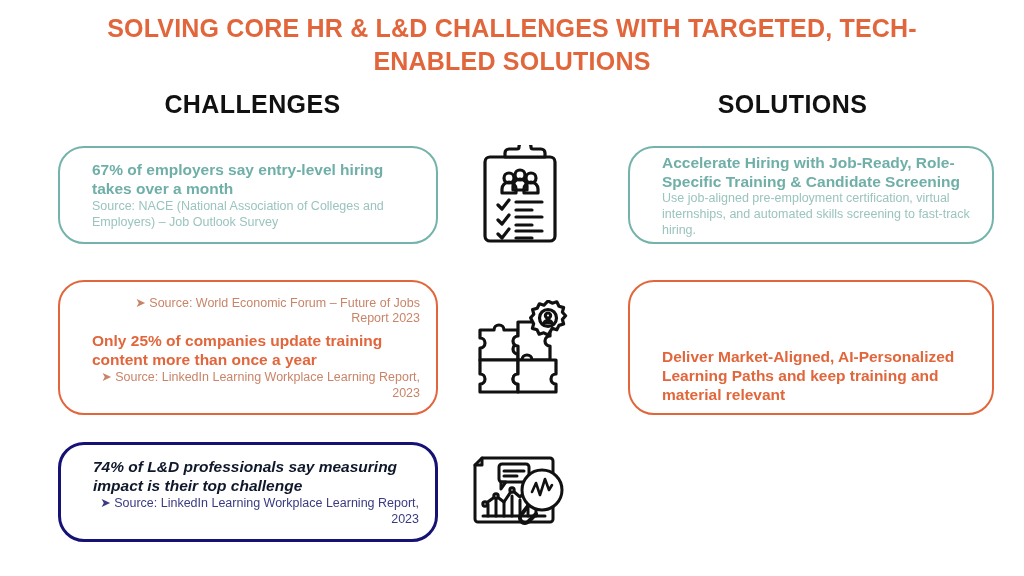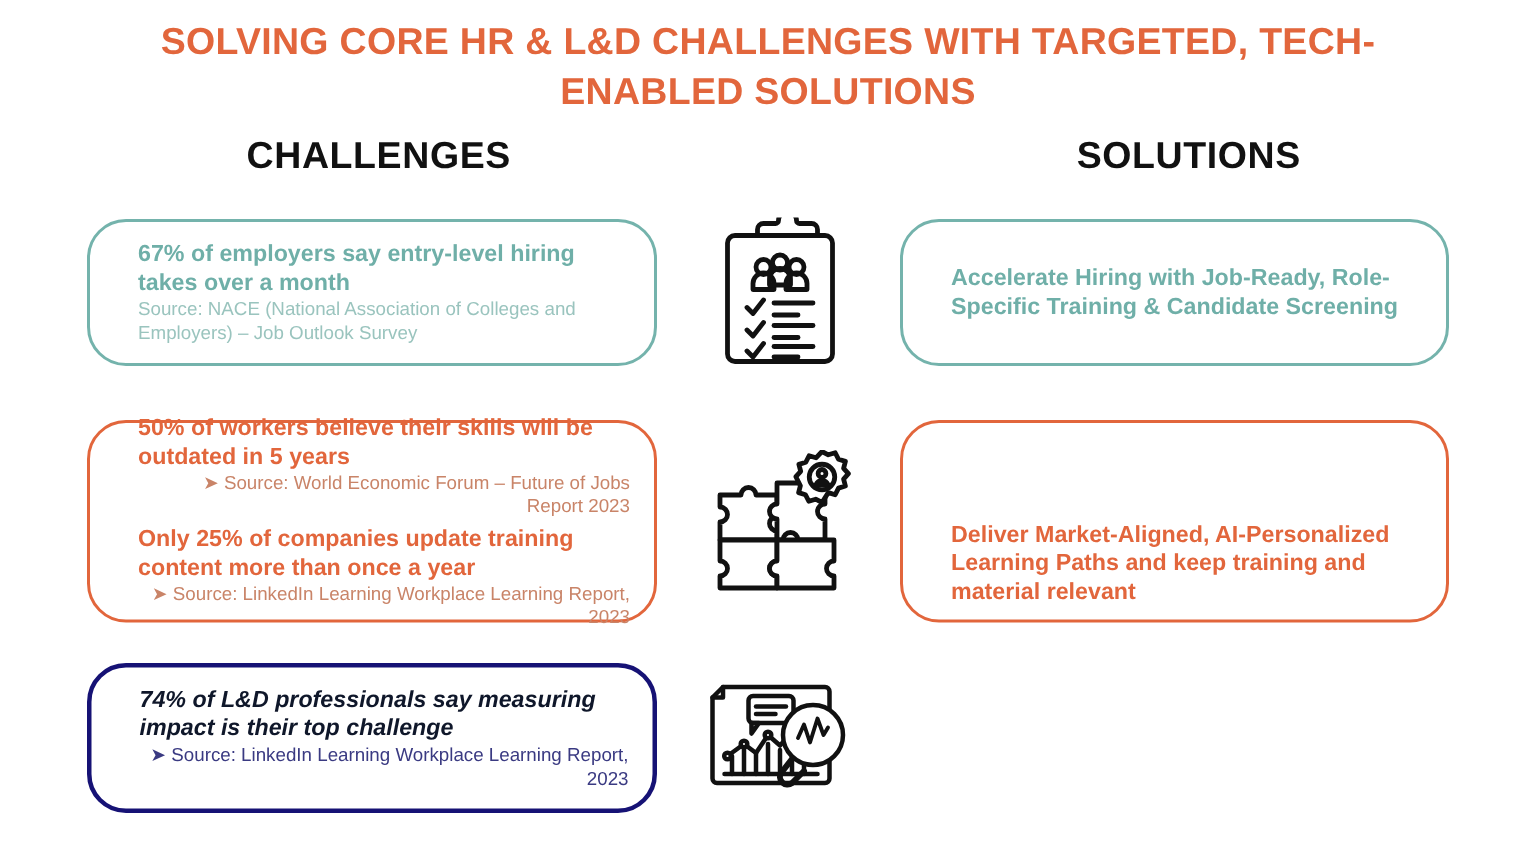--- a/index.html
+++ b/index.html
@@ -55,21 +55,21 @@
   .card {
     position: absolute;
     border-radius: 26px;
     background: #ffffff;
     padding: 10px 16px 8px 32px;
     display: flex;
     flex-direction: column;
     justify-content: center;
   }
   .card.left  { left: 58px;  width: 380px; }
-  .card.right { left: 600px; width: 366px; }
+  .card.right { left: 628px; width: 366px; }
   .row-1 .card { top: 0; height: 98px; border: 2.5px solid #74B3AC; }
   .row-2 .card { top: 0; height: 135px; border: 2.5px solid #E2663C; }
   .row-3 .card { top: 0; height: 100px; border: 3px solid #161275; }
 
   .row-2 .card.right { justify-content: flex-end; }
 
   
   .headline {
     font-size: 15.5px;
     font-weight: bold;
@@ -138,27 +138,27 @@
         <path d="M38 72 h26"></path>
           <path d="M38 80 h16"></path>
         <path d="M20 89 l4 4 l7 -9"></path>
         <path d="M38 86 h26"></path>
           <path d="M38 93 h16"></path>
       </svg>
     </div>
 
     <div class="card right teal">
       <div class="headline">Accelerate Hiring with Job-Ready, Role-Specific Training &amp; Candidate Screening</div>
+      <div class="sub">Use job-aligned pre-employment certification, virtual internships, and automated skills screening to fast-track hiring.</div>
     </div>
   </div>
 
   <div class="row row-2">
 
     <div class="card left orange">
-      <div class="headline">50% of workers believe their skills will be outdated in 5 years</div>
       <div class="sub indent">➤ Source: World Economic Forum – Future of Jobs Report 2023</div>
       <div class="headline gap-top"> Only 25% of companies update training content more than once a year</div>
       <div class="sub indent">➤ Source: LinkedIn Learning Workplace Learning Report, 2023</div>
     </div>
 
     <div class="icon-wrap">
       <svg width="100" height="96" viewBox="0 0 100 96" fill="none" stroke="#111111" stroke-width="3.2" stroke-linecap="round" stroke-linejoin="round">
         <path d="M10 30 h14 a5 5 0 1 1 10 0 h14 v14 a5 5 0 1 0 0 10 v6 H10 v-12 a5 5 0 1 0 0 -10 z" fill="#ffffff"></path>
         <path d="M48 22 h14 a5 5 0 1 1 10 0 h8 v14 a5 5 0 1 0 0 10 v14 H62 a5 5 0 1 0 -10 0 H48 v-14 a5 5 0 1 1 0 -10 z" fill="#ffffff"></path>
         <path d="M10 60 h38 v14 a5 5 0 1 0 0 10 v8 H10 v-8 a5 5 0 1 0 0 -10 z" fill="#ffffff"></path>

